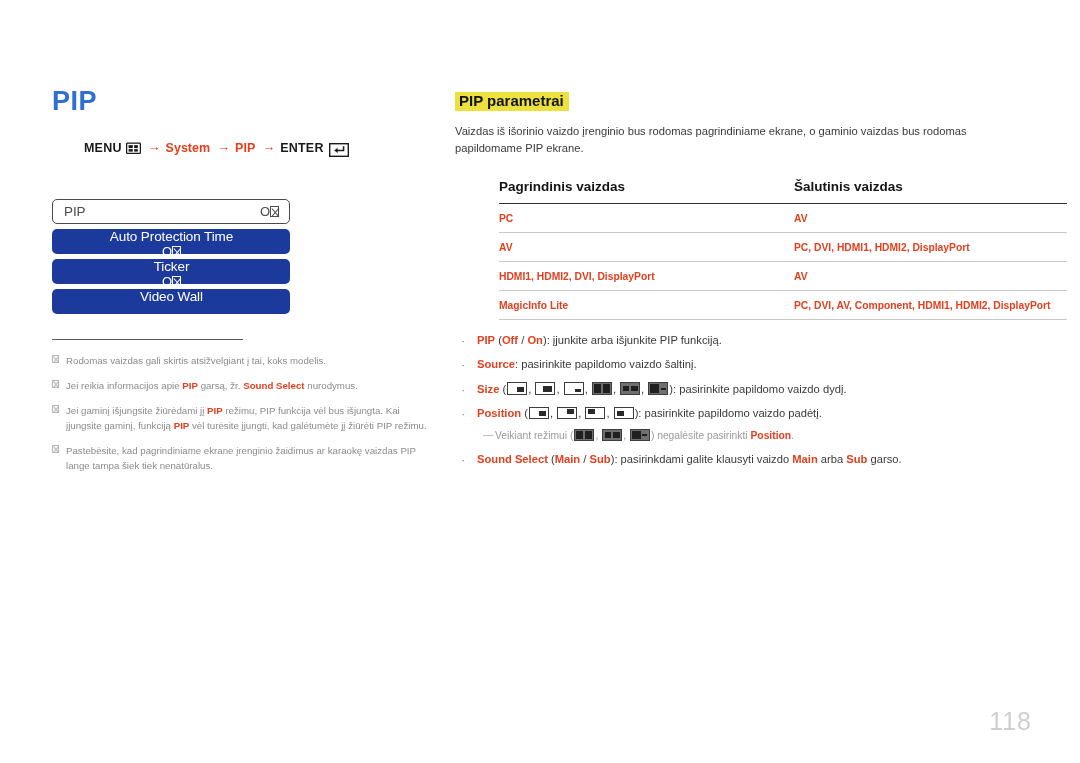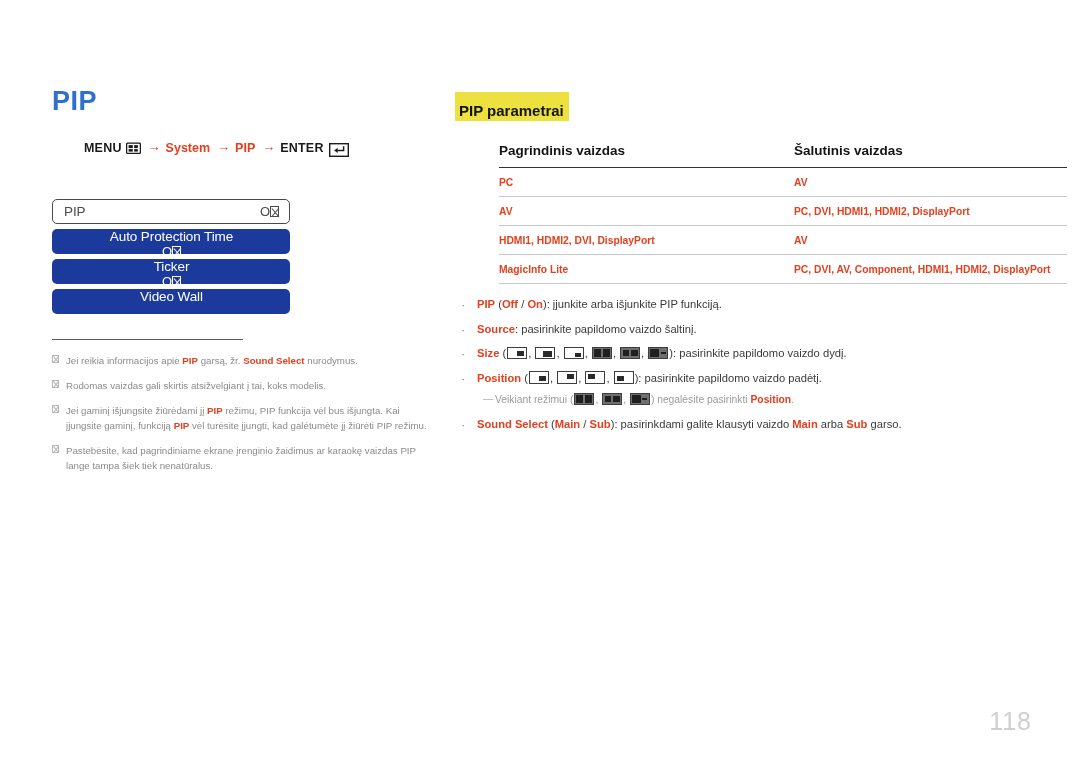--- a/index.html
+++ b/index.html
@@ -171,21 +171,21 @@
     left: 455px;
     top: 92px;
     width: 570px;
   }
   .sec-title {
     display: inline-block;
     font-size: 15px;
     font-weight: bold;
     color: #141414;
     background: #ece13f;
-    padding: 10px 5px 2px 4px;
+    padding: 0 5px 2px 4px;
     line-height: 1.15;
   }
   .sec-desc {
     margin-top: 12px;
     font-size: 11.2px;
     color: #3a3a3a;
     line-height: 1.5;
     width: 560px;
   }
 
@@ -336,41 +336,42 @@
       <span class="osd-label">Video Wall</span>
       <span class="osd-value"></span>
     </div>
   </div>
 
   <div class="note-sep"></div>
 
   <div class="notes">
     <div class="note">
       <span class="note-mark"><span class="tofu2"></span></span>
-      <span class="note-body">Jei reikia informacijos apie <b>PIP</b> garsą, žr. <b>Sound Select</b> nurodymus.</span>
+      <span class="note-body">Rodomas vaizdas gali skirtis atsižvelgiant į tai, koks modelis.</span>
     </div>
     <div class="note">
       <span class="note-mark"><span class="tofu2"></span></span>
-      <span class="note-body">Rodomas vaizdas gali skirtis atsižvelgiant į tai, koks modelis.</span>
+      <span class="note-body">Jei reikia informacijos apie <b>PIP</b> garsą, žr. <b>Sound Select</b> nurodymus.</span>
     </div>
     <div class="note">
       <span class="note-mark"><span class="tofu2"></span></span>
       <span class="note-body">Jei gaminį išjungsite žiūrėdami jį <b>PIP</b> režimu, PIP funkcija vėl bus išjungta. Kai įjungsite gaminį, funkciją <b>PIP</b> vėl turėsite įjungti, kad galėtumėte jį žiūrėti PIP režimu.</span>
     </div>
     <div class="note">
       <span class="note-mark"><span class="tofu2"></span></span>
       <span class="note-body">Pastebėsite, kad pagrindiniame ekrane įrenginio žaidimus ar karaokę vaizdas PIP lange tampa šiek tiek nenatūralus.</span>
     </div>
   </div>
 </div>
 
 <div class="right-col">
 
   <div class="sec-title">PIP parametrai</div>
 
+  <div class="sec-desc">Vaizdas iš išorinio vaizdo įrenginio bus rodomas pagrindiniame ekrane, o gaminio vaizdas bus rodomas papildomame PIP ekrane.</div>
 
   <table class="tbl">
     <colgroup>
         <col class="c1">
         <col class="c2">
       </colgroup>
     <thead>
       <tr>
         <th>Pagrindinis vaizdas</th>
         <th>Šalutinis vaizdas</th>

